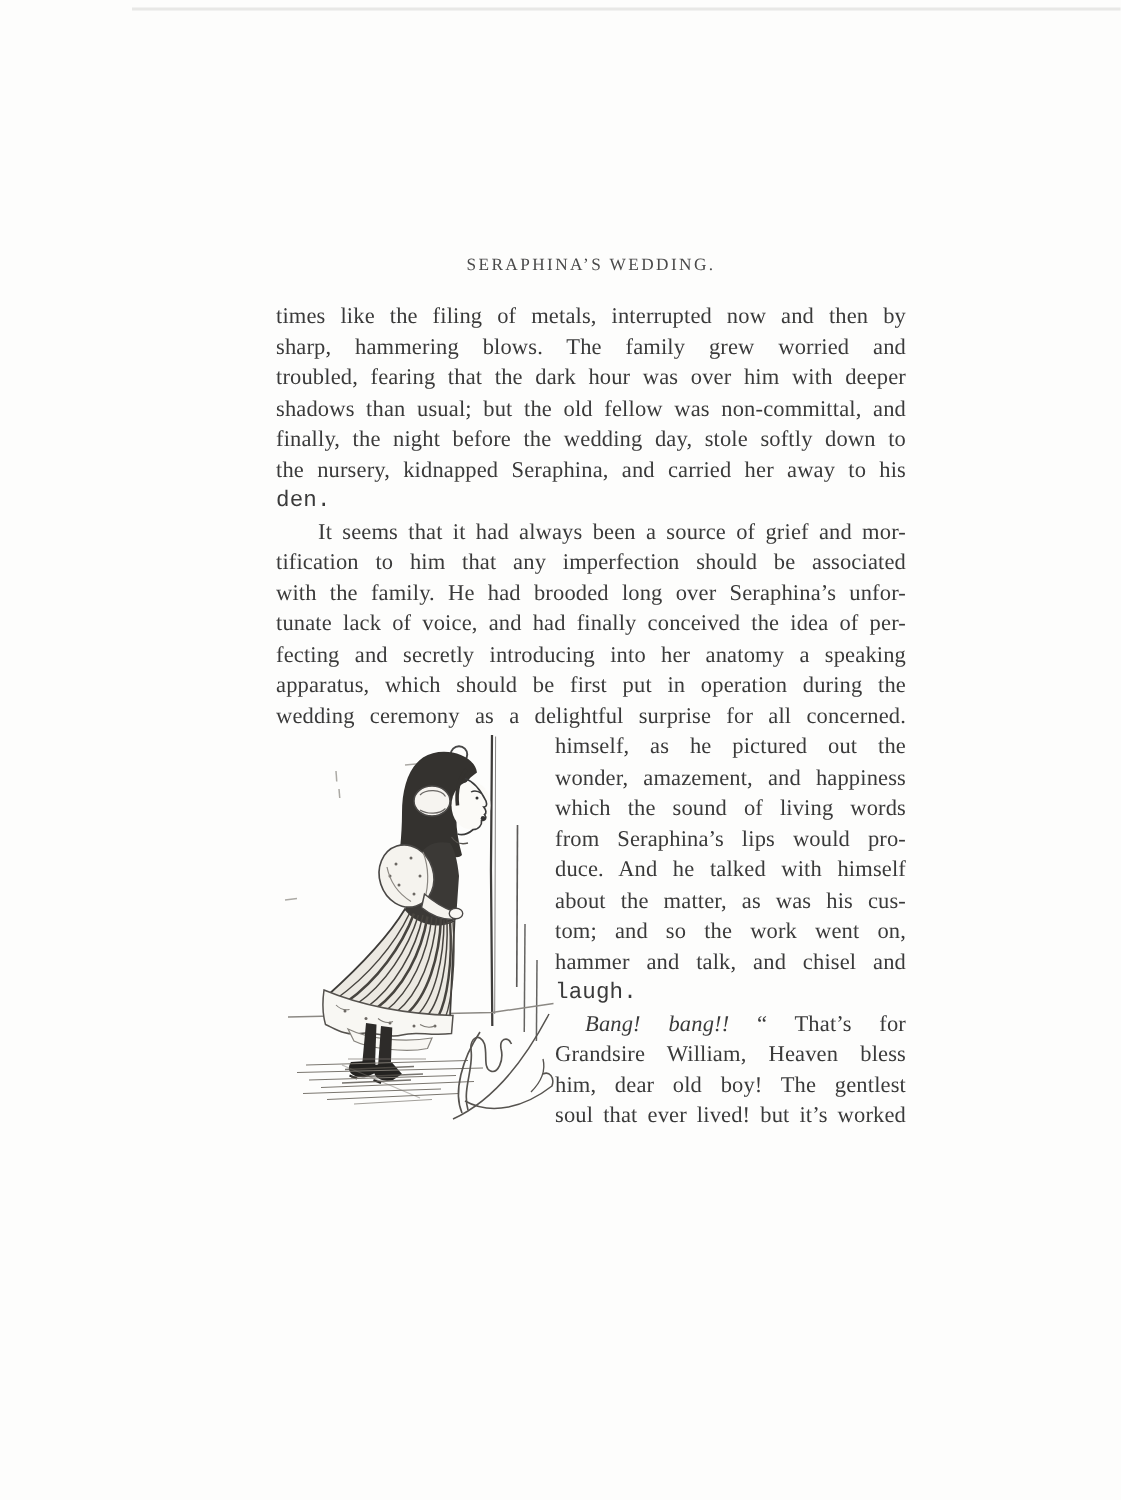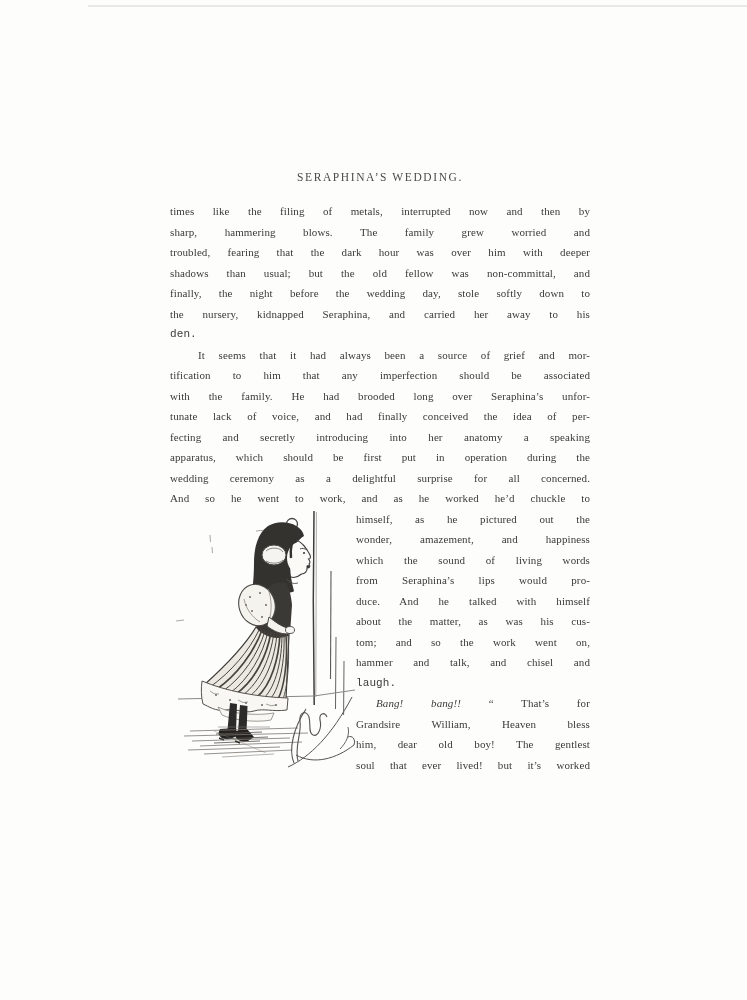--- a/index.html
+++ b/index.html
@@ -9,33 +9,33 @@
     font-family:"Liberation Serif", serif;
     color:#3a3a3a;
     position:relative;
     overflow:hidden;
   }
   .scan-edge {
     position:absolute; top:5px; left:88px; width:659px; height:2px;
     background:#e8e8e6;
   }
   .page-text {
-    position:absolute; left:170px; top:170px; width:420px;
+    position:absolute; left:184px; top:170px; width:420px;
   }
   .running-header {
     text-align:center;
     font-size:11.5px;
     letter-spacing:1.6px;
     color:#4a4a4a;
     height:14px; line-height:14px;
     margin-bottom:17px;
     white-space:nowrap;
   }
   .tl {
-    font-size:11px;
+    font-size:15px;
     line-height:20.5px;
     height:20.5px;
     overflow:hidden;
     letter-spacing:0.1px;
   }
   .jl { text-align:justify; text-align-last:justify; -moz-text-align-last:justify; }
   .el { text-align:left;font-family:Liberation Mono, monospace; }
   .ind1 { padding-left:28px; }
   .ind2 { padding-left:20px; }
   .row { display:flex; }
@@ -64,21 +64,20 @@
   </div>
 
   <div>
     <div class="tl jl ind1">It seems that it had always been a source of grief and mor-</div>
     <div class="tl jl">tification to him that any imperfection should be associated</div>
     <div class="tl jl">with the family. He had brooded long over Seraphina’s unfor-</div>
     <div class="tl jl">tunate lack of voice, and had finally conceived the idea of per-</div>
     <div class="tl jl">fecting and secretly introducing into her anatomy a speaking</div>
     <div class="tl jl">apparatus, which should be first put in operation during the</div>
     <div class="tl jl">wedding ceremony as a delightful surprise for all concerned.</div>
-    <div class="tl jl">And so he went to work, and as he worked he’d chuckle to</div>
   </div>
 
   <div class="row">
 
     <div class="fig">
       <svg width="186" height="260" viewBox="0 0 186 260">
 
         <g stroke="#3f3d3b" fill="none">
           <path d="M144,2 L143.3,92 L144.2,196" stroke-width="1.5"></path>
           <path d="M146.4,3 L145.8,188" stroke-width="0.6" opacity="0.7"></path>

